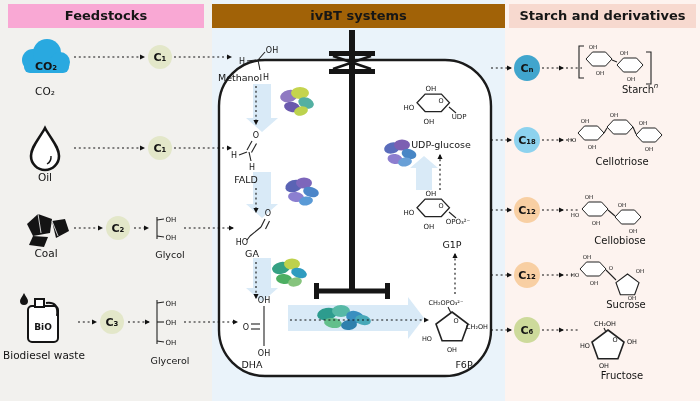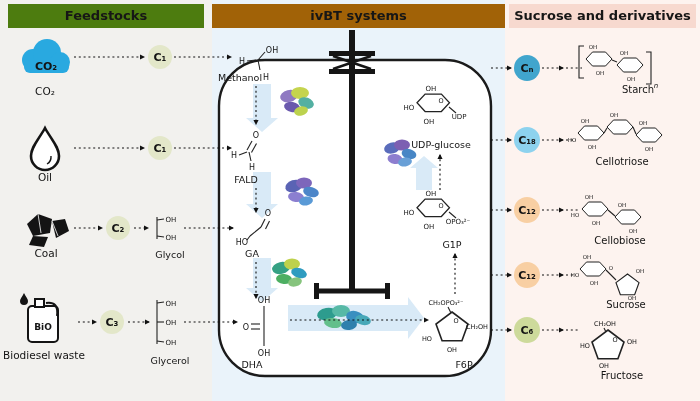--- a/index.html
+++ b/index.html
@@ -4,21 +4,21 @@
 <style>
   html,body{margin:0;padding:0}
   .stage{position:relative;width:700px;height:401px;background:#fff;overflow:hidden;
          font-family:"DejaVu Sans","Liberation Sans",sans-serif}
   .colbg{position:absolute;top:0;bottom:0}
   .colbg.left{left:0;width:212px;background:#f2f1ee}
   .colbg.mid{left:212px;width:293px;background:#eaf3fa}
   .colbg.right{left:505px;width:195px;background:#fdf3ef}
   .hdr{position:absolute;top:4px;height:24px;line-height:24px;text-align:center;
        font-weight:700;font-size:13px;color:#161616;z-index:3}
-  .hdr.left{left:8px;width:196px;background:#4d7c0f}
+  .hdr.left{left:8px;width:196px;background:#f9a8d4}
   .hdr.mid{left:212px;width:293px;background:#a16207}
   .hdr.right{left:509px;width:187px;background:#f7d9cf}
   svg.diagram{position:absolute;left:0;top:0;z-index:2}
   svg text{font-family:"DejaVu Sans","Liberation Sans",sans-serif;fill:#141414}
   .vessel{fill:#ffffff;stroke:#1b1b1b;stroke-width:2.4}
   .flow{stroke:none}
   .bond{stroke:#222;stroke-width:1.1;fill:none}
   .ring{fill:#ffffff;stroke:#222;stroke-width:1}
   .dot{stroke:#111;stroke-width:1.1;stroke-dasharray:2 2.8;fill:none;marker-end:url(#arr)}
   .dotn{stroke:#111;stroke-width:1.1;stroke-dasharray:2 2.8;fill:none}
@@ -36,21 +36,21 @@
 <body>
 
 <div class="stage">
 
   <div class="colbg left"></div>
   <div class="colbg mid"></div>
   <div class="colbg right"></div>
 
   <div class="hdr left">Feedstocks</div>
   <div class="hdr mid">ivBT systems</div>
-  <div class="hdr right">Sucrose and derivatives</div>
+  <div class="hdr right">Starch and derivatives</div>
 
   <svg class="diagram" width="700" height="401" viewBox="0 0 700 401">
     <defs>
       <marker id="arr" viewBox="0 0 10 10" refX="8" refY="5" markerWidth="5" markerHeight="5" orient="auto-start-reverse">
         <path d="M0,0 L10,5 L0,10 z" fill="#111"></path>
       </marker>
       <path id="hexring" d="M0,7 L6.5,0 L19.5,0 L26,7 L19.5,14 L6.5,14 Z"></path>
       <path id="pentring" d="M10,0 L20,7.5 L16.2,18 L3.8,18 L0,7.5 Z"></path>
     </defs>
 

